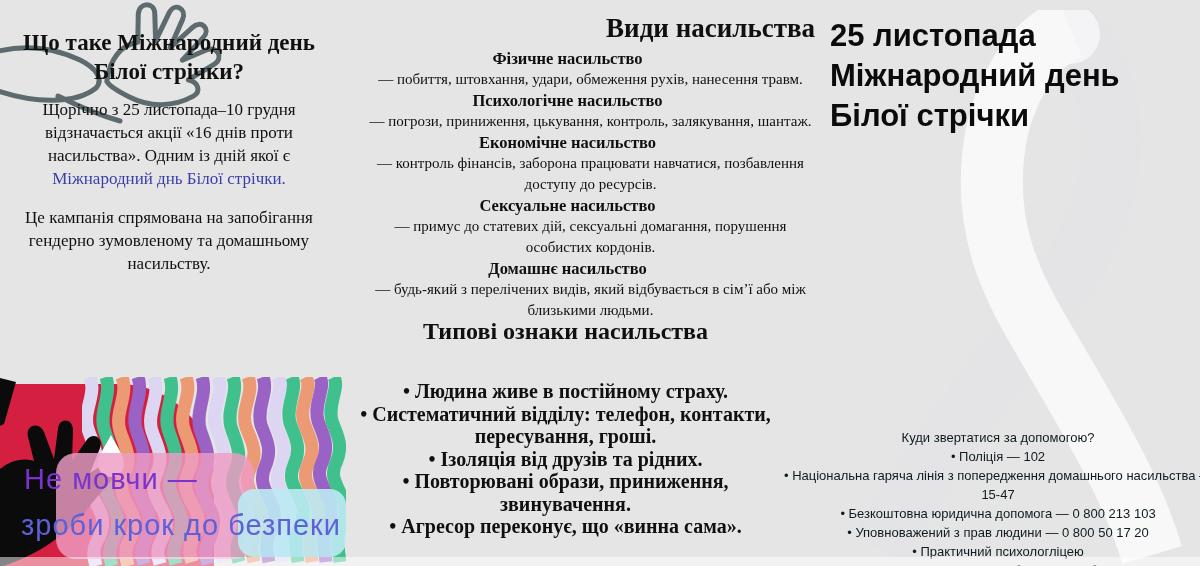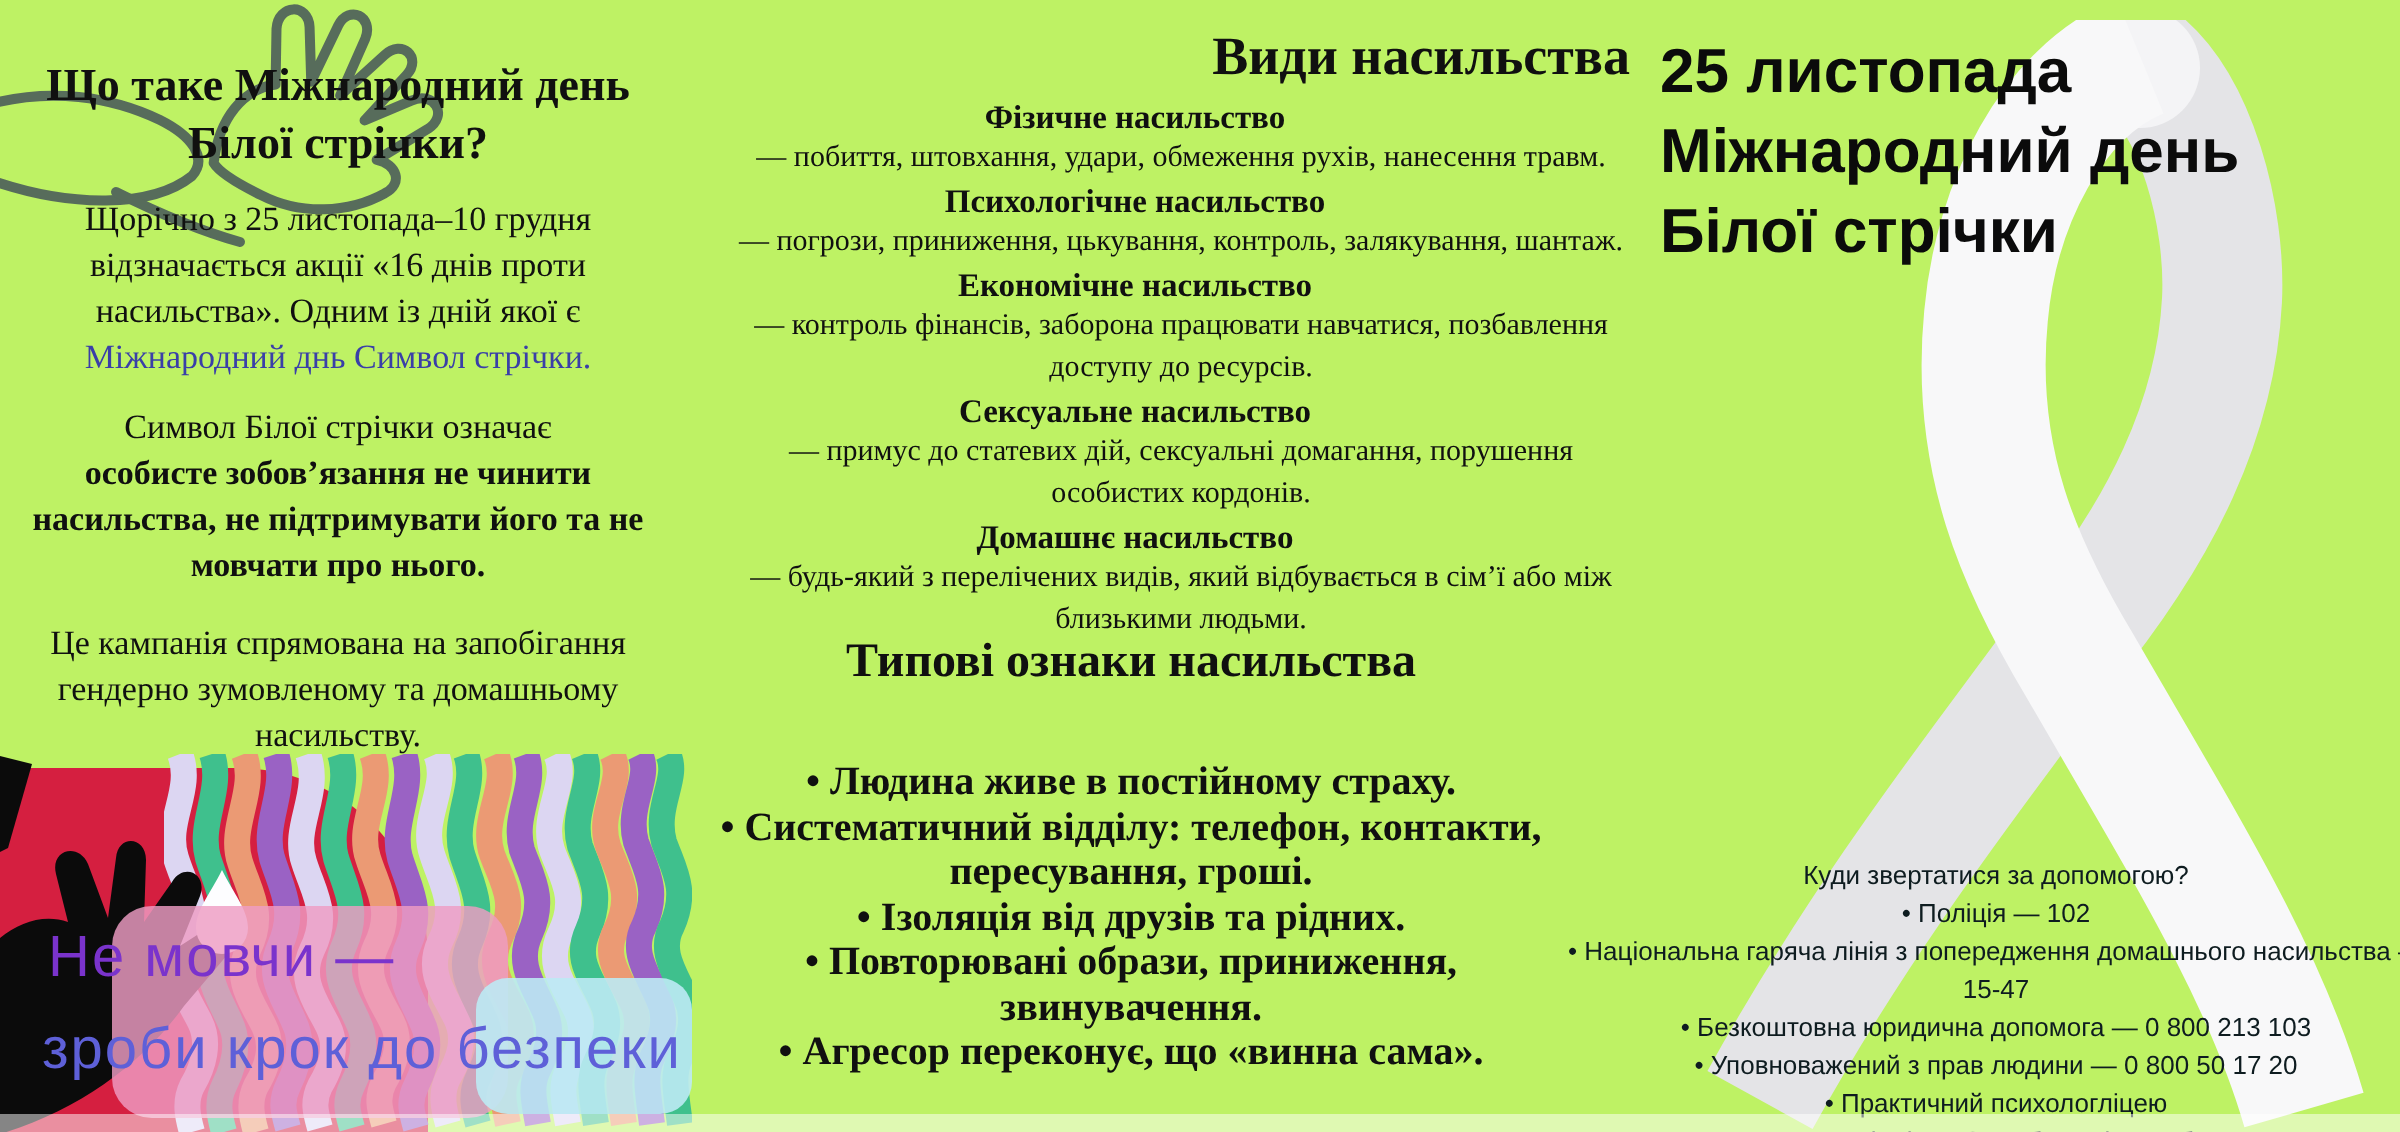--- a/index.html
+++ b/index.html
@@ -1,18 +1,18 @@
 <!DOCTYPE html>
 <html><head>
 <meta charset="utf-8">
 <style>
   html,body{margin:0;padding:0;}
   .stage{
     position:relative;width:1200px;height:566px;overflow:hidden;
-    background:#bef264;
+    background:#e5e5e5;
     font-family:"Liberation Serif", serif;
     color:#101010;
   }
   
   .left-col{position:absolute;left:8px;top:28px;width:322px;text-align:center;z-index:3;}
   .left-heading{font-size:23px;font-weight:bold;line-height:29px;}
   .left-para{font-size:17px;line-height:23px;margin-top:12px;}
   .intro-highlight{color:#3A3FA8;font-size:17px;line-height:23px;}
   .symbol-bold{font-weight:bold;}
   .campaign-para{margin-top:16px;}
@@ -70,25 +70,21 @@
   <svg class="ribbon" viewBox="0 0 380 556">
     <path d="M 60,540 C 115,440 180,360 212,315 C 262,254 288,198 291,140 C 293,98 278,42 250,20" fill="none" stroke="#E4E4E7" stroke-width="60"></path>
     <circle cx="250" cy="24" r="30" fill="#F4F4F6"></circle>
     <path d="M 250,18 C 206,36 178,92 173,148 C 166,220 190,273 220,323 C 272,413 312,476 332,545" fill="none" stroke="#F8F8F9" stroke-width="62"></path>
   </svg>
 
   <div class="left-col">
     <div class="left-heading">Що таке Міжнародний день Білої стрічки?</div>
     <div class="left-para">
       <span>Щорічно з 25 листопада–10 грудня відзначається акції «16 днів проти насильства». Одним із дній якої є</span><br>
-      <span class="intro-highlight">Міжнародний днь Символ стрічки.</span>
-    </div>
-    <div class="left-para">
-      <span>Символ Білої стрічки означає</span><br>
-      <span class="symbol-bold">особисте зобов’язання не чинити насильства, не підтримувати його та не мовчати про нього.</span>
+      <span class="intro-highlight">Міжнародний днь Білої стрічки.</span>
     </div>
     <div class="left-para campaign-para">Це кампанія спрямована на запобігання гендерно зумовленому та домашньому насильству.</div>
   </div>
 
   <div class="types">
     <div class="types-title">Види насильства</div>
     <div>
       <div class="type-name">Фізичне насильство</div>
       <div class="type-desc">— побиття, штовхання, удари, обмеження рухів, нанесення травм.</div>
     </div>

